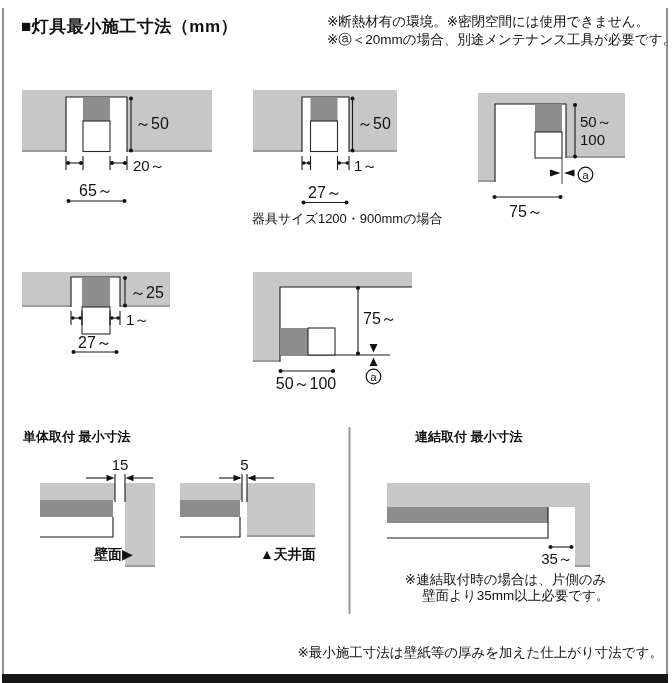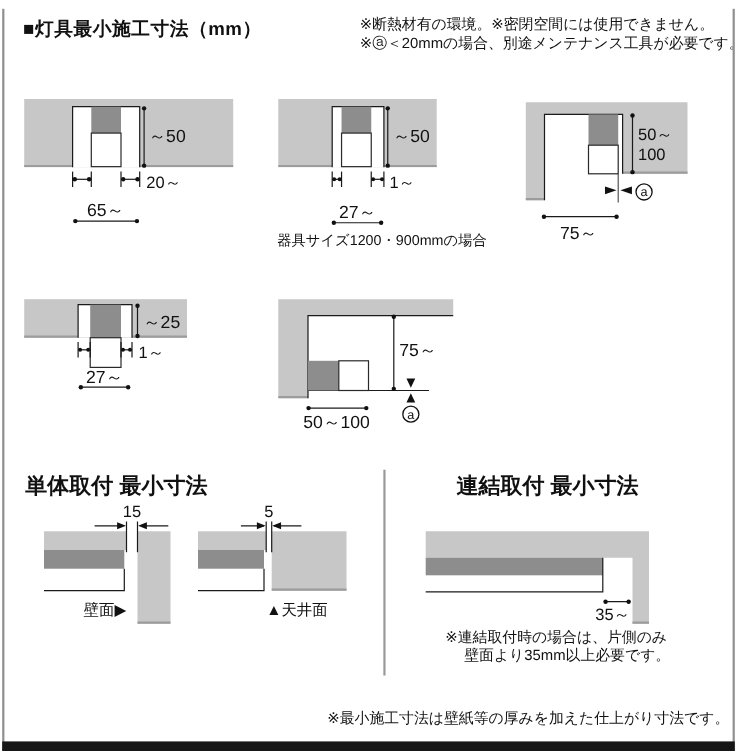--- a/index.html
+++ b/index.html
@@ -7,24 +7,24 @@
     position:relative; width:672px; height:683px; background:#ffffff;
     font-family:"Liberation Sans","DejaVu Sans",sans-serif; color:#111;
     overflow:hidden;
   }
   .t { position:absolute; white-space:nowrap; color:#111; }
   .header-title { left:21px; top:15px; font-size:17px; font-weight:bold; letter-spacing:0.5px; }
   .header-notes { left:327px; top:13px; font-size:13.5px; line-height:17.5px; }
   .cap { font-size:13px; }
   .cap1 { left:23px; top:210px; }
   .cap2 { left:252px; top:210px; }
-  .sec-title { font-size:20px; font-weight:bold; }
+  .sec-title { font-size:13px; font-weight:bold; }
   .single-title { left:23px; top:428px; }
   .linked-title { left:384px; top:428px;margin-left:31px; }
-  .surface-label { font-size:14px; font-weight:normal; }
+  .surface-label { font-size:14px; font-weight:bold;margin-left:18px; }
   .wall-label { left:76px; top:546px; }
   .ceiling-label { left:242px; top:546px; }
   .linked-notes { left:402px; top:572px; font-size:13.5px; line-height:15.5px;text-align:center; }
   .linked-notes .l2 { margin-left:20px; }
   .footer-note { right:9px; top:644px; font-size:13.5px; }
   .border-left { position:absolute; left:2px; top:8px; width:2px; height:675px; background:#8f8f8f; }
   .border-right { position:absolute; left:666px; top:8px; width:2px; height:675px; background:#8f8f8f; }
   .bottom-bar { position:absolute; left:2px; top:674px; width:666px; height:9px; background:#161616; }
   svg.canvas { position:absolute; left:0; top:0; }
   svg text { font-family:"Liberation Sans","DejaVu Sans",sans-serif; fill:#111; }

